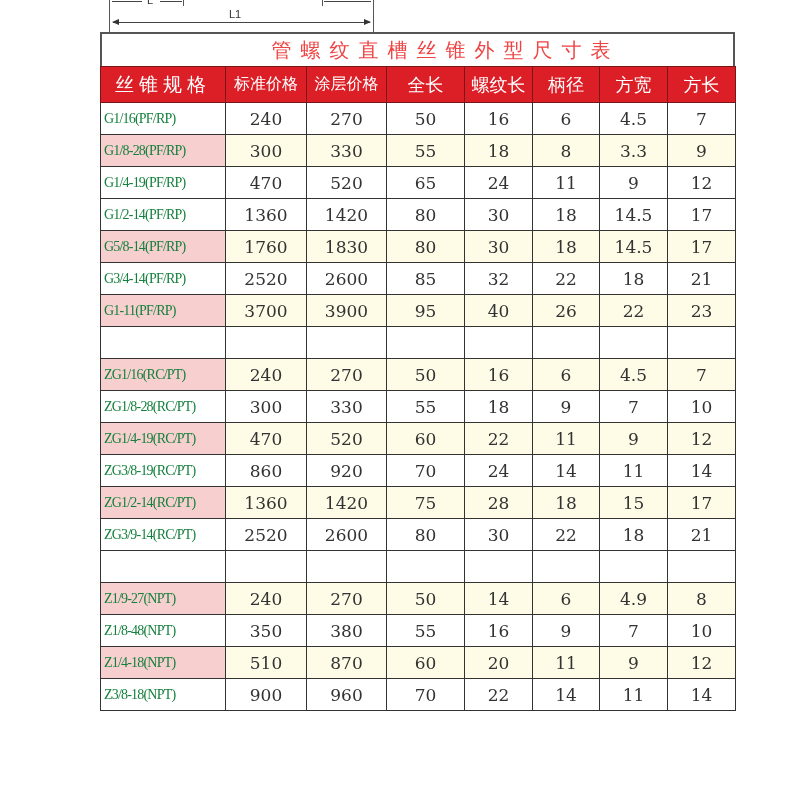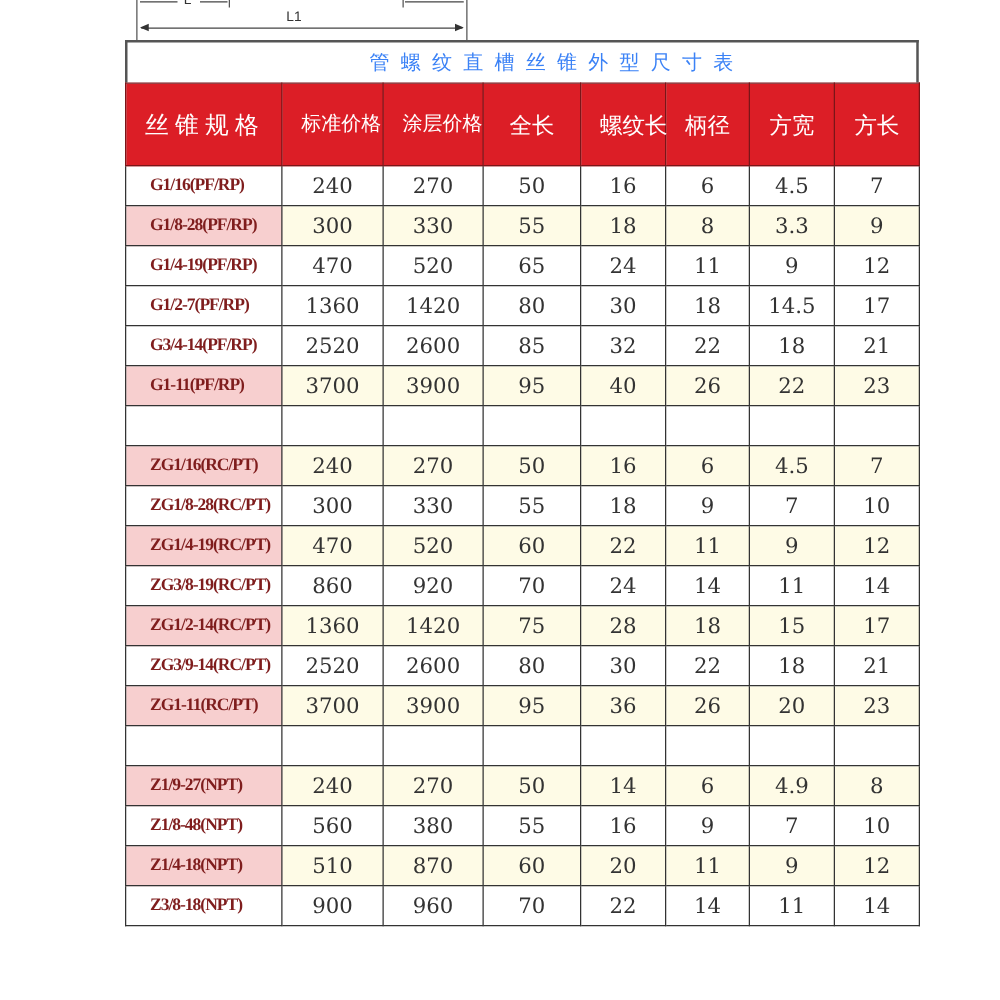--- a/index.html
+++ b/index.html
@@ -6,27 +6,27 @@
   body { width: 800px; height: 800px; position: relative; overflow: hidden; font-family: "DejaVu Serif", serif; }
   .diagram { position: absolute; left: 0; top: 0; width: 800px; height: 32px; }
   .diagram .vline { position: absolute; width: 1px; background: #555; }
   .diagram .hline { position: absolute; height: 1px; background: #444; }
   .diagram .arrow-l { position: absolute; width: 0; height: 0; border-top: 3px solid transparent; border-bottom: 3px solid transparent; border-right: 7px solid #333; }
   .diagram .arrow-r { position: absolute; width: 0; height: 0; border-top: 3px solid transparent; border-bottom: 3px solid transparent; border-left: 7px solid #333; }
   .diagram .dimlabel { position: absolute; font-family: "Liberation Sans", sans-serif; font-size: 11px; color: #333; background: #fff; padding: 0 3px; line-height: 12px; }
 
   .table-wrap { position: absolute; left: 100px; top: 32px; width: 635px; }
   .title-row { height: 34px; border: 2px solid #555; border-bottom: none; background: #fff; display: flex; align-items: center; justify-content: center; box-sizing: border-box; }
-  .title-row span { font-family: "DejaVu Sans", sans-serif; font-size: 16px; letter-spacing: 9px; color: #3b82f6; margin-left: 56px; }
+  .title-row span { font-family: "DejaVu Sans", sans-serif; font-size: 20px; letter-spacing: 9px; color: #ef4444; margin-left: 56px; }
   table { border-collapse: collapse; width: 635px; table-layout: fixed; }
-  th { background: #dc1e26; color: #fff; font-family: "DejaVu Sans", sans-serif; font-weight: normal; font-size: 18px; height: 35px; border: 1px solid #7a1518; padding: 15px; white-space: nowrap; }
+  th { background: #dc1e26; color: #fff; font-family: "DejaVu Sans", sans-serif; font-weight: normal; font-size: 18px; height: 35px; border: 1px solid #7a1518; padding: 0; white-space: nowrap; }
   th.spec { letter-spacing: 5px; font-size: 19px; }
   th.narrow { font-size: 16px; letter-spacing: 0px; }
   td { height: 32px; border: 1.5px solid #333; text-align: center; font-size: 17px; color: #333; padding: 0; box-sizing: border-box; }
-  td.spec { text-align: left; padding-left: 19px; font-weight: bold; font-size: 14px; letter-spacing: -0.8px; color: #7f1d1d; font-family: "Liberation Serif", serif; white-space: nowrap; }
+  td.spec { text-align: left; padding-left: 3px; font-weight: normal; font-size: 14px; letter-spacing: -0.8px; color: #15803d; font-family: "Liberation Serif", serif; white-space: nowrap; }
   tr.alt td { background: #fefbe6; }
   tr.alt td.spec { background: #f7cfcf; }
   tr.blank td { background: #fff; }
 </style>
 </head>
 <body>
 
 <div class="diagram">
   <div class="vline" style="left:109px; top:0; height:32px;"></div>
   <div class="vline" style="left:373px; top:0; height:32px;"></div>
@@ -94,23 +94,33 @@
           <td class="spec">G1/4-19(PF/RP)</td>
           <td>470</td>
           <td>520</td>
           <td>65</td>
           <td>24</td>
           <td>11</td>
           <td>9</td>
           <td>12</td>
         </tr>
         <tr>
-          <td class="spec">G1/2-7(PF/RP)</td>
+          <td class="spec">G1/2-14(PF/RP)</td>
           <td>1360</td>
           <td>1420</td>
+          <td>80</td>
+          <td>30</td>
+          <td>18</td>
+          <td>14.5</td>
+          <td>17</td>
+        </tr>
+        <tr class="alt">
+          <td class="spec">G5/8-14(PF/RP)</td>
+          <td>1760</td>
+          <td>1830</td>
           <td>80</td>
           <td>30</td>
           <td>18</td>
           <td>14.5</td>
           <td>17</td>
         </tr>
         <tr>
           <td class="spec">G3/4-14(PF/RP)</td>
           <td>2520</td>
           <td>2600</td>
@@ -193,30 +203,20 @@
         <tr>
           <td class="spec">ZG3/9-14(RC/PT)</td>
           <td>2520</td>
           <td>2600</td>
           <td>80</td>
           <td>30</td>
           <td>22</td>
           <td>18</td>
           <td>21</td>
         </tr>
-        <tr class="alt">
-          <td class="spec">ZG1-11(RC/PT)</td>
-          <td>3700</td>
-          <td>3900</td>
-          <td>95</td>
-          <td>36</td>
-          <td>26</td>
-          <td>20</td>
-          <td>23</td>
-        </tr>
         <tr class="blank">
           <td class="spec"></td>
           <td></td>
           <td></td>
           <td></td>
           <td></td>
           <td></td>
           <td></td>
           <td></td>
         </tr>
@@ -225,21 +225,21 @@
           <td>240</td>
           <td>270</td>
           <td>50</td>
           <td>14</td>
           <td>6</td>
           <td>4.9</td>
           <td>8</td>
         </tr>
         <tr>
           <td class="spec">Z1/8-48(NPT)</td>
-          <td>560</td>
+          <td>350</td>
           <td>380</td>
           <td>55</td>
           <td>16</td>
           <td>9</td>
           <td>7</td>
           <td>10</td>
         </tr>
         <tr class="alt">
           <td class="spec">Z1/4-18(NPT)</td>
           <td>510</td>

